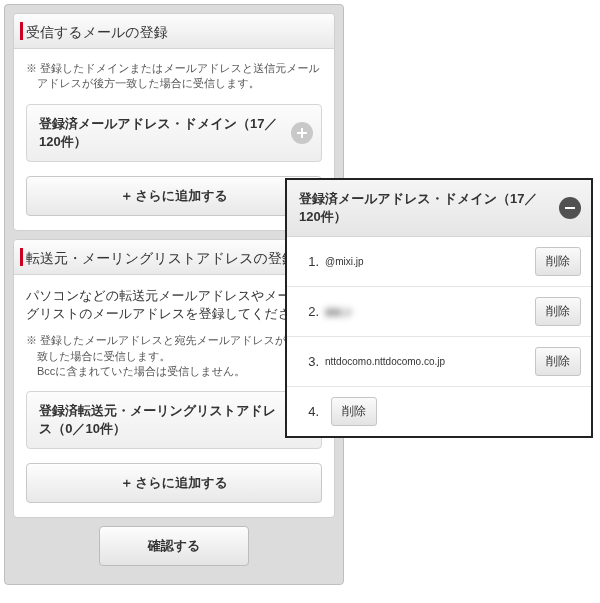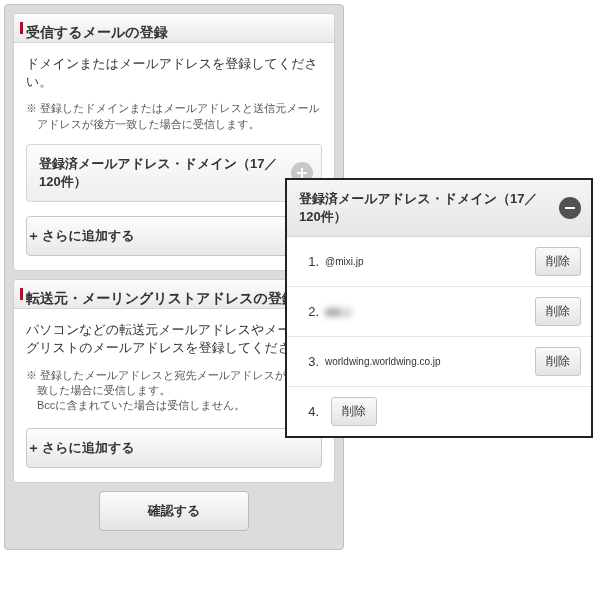--- a/index.html
+++ b/index.html
@@ -25,23 +25,23 @@
   .section {
     background: #fff;
     border: 1px solid #cfcfcf;
     border-radius: 4px;
     margin: 8px;
   }
   .section-header {
     background: linear-gradient(#fdfdfd, #e9e9e9);
     border-bottom: 1px solid #d5d5d5;
     border-radius: 4px 4px 0 0;
-    padding: 10px 10px 0 12px;
-    position: relative;
-    font-weight: bold;
+    padding: 10px 10px 6px 12px;
+    position: relative;
+    font-weight: normal;
     font-size: 14px;
   }
   .section-header::before {
     content: "";
     position: absolute;
     left: 6px;
     top: 8px;
     bottom: 8px;
     width: 3px;
     background: #cc0022;
@@ -67,21 +67,21 @@
     border-radius: 50%;
     background: #c8c8c8;
     display: flex; align-items: center; justify-content: center;
   }
   .domain-row .plus-icon svg { display:block; }
   .add-more-btn {
     margin-top: 14px;
     border: 1px solid #c8c8c8;
     background: linear-gradient(#fdfdfd, #e8e8e8);
     border-radius: 4px;
-    text-align: left;
+    text-align: center;
     padding: 10px 0;
     font-size: 13px;
     font-weight: bold;
     cursor: pointer;
     color: #333;
     box-shadow: 0 1px 0 rgba(255,255,255,.6) inset;
   }
   .add-more-btn .plus-sym { font-weight: bold; margin-right: 2px; }
   .confirm-btn {
     margin: 8px auto 8px;
@@ -152,21 +152,20 @@
 </head>
 <body>
 
 <div class="left-panel">
 
   <div class="section">
     <div class="section-header">
       <span>受信するメールの登録</span>
     </div>
     <div class="section-body">
-      <div class="desc">ドメインまたはメールアドレスを登録してください。</div>
       <div class="note">※ 登録したドメインまたはメールアドレスと送信元メールアドレスが後方一致した場合に受信します。</div>
       <div class="domain-row">
         <span>登録済メールアドレス・ドメイン（17／120件）</span>
         <span class="plus-icon">
           <svg width="12" height="12" viewBox="0 0 12 12">
               <path d="M5 1h2v10H5zM1 5h10v2H1z" fill="#fff"></path>
             </svg>
         </span>
       </div>
       <div class="add-more-btn">
@@ -176,20 +175,28 @@
   </div>
 
   <div class="section">
     <div class="section-header">
       <span>転送元・メーリングリストアドレスの登録</span>
     </div>
     <div class="section-body">
       <div class="desc">パソコンなどの転送元メールアドレスやメーリングリストのメールアドレスを登録してください。</div>
       <div class="note" style="white-space:pre-line;">※ 登録したメールアドレスと宛先メールアドレスが完全一致した場合に受信します。
 Bccに含まれていた場合は受信しません。</div>
+      <div class="domain-row">
+        <span>登録済転送元・メーリングリストアドレス（0／10件）</span>
+        <span class="plus-icon">
+          <svg width="12" height="12" viewBox="0 0 12 12">
+              <path d="M5 1h2v10H5zM1 5h10v2H1z" fill="#fff"></path>
+            </svg>
+        </span>
+      </div>
       <div class="add-more-btn">
         <span class="plus-sym">＋</span><span>さらに追加する</span>
       </div>
     </div>
   </div>
 
   <div class="confirm-wrap">
     <div class="confirm-btn">
       <span>確認する</span>
     </div>
@@ -211,21 +218,21 @@
       <span class="domain-text">@mixi.jp</span>
       <span class="delete-btn">削除</span>
     </div>
     <div class="popup-item">
       <span class="idx">2.</span>
       <span class="domain-text"><span class="blur">▮▮▮.jp</span></span>
       <span class="delete-btn">削除</span>
     </div>
     <div class="popup-item">
       <span class="idx">3.</span>
-      <span class="domain-text">worldwing.worldwing.co.jp</span>
+      <span class="domain-text">nttdocomo.nttdocomo.co.jp</span>
       <span class="delete-btn">削除</span>
     </div>
     <div class="popup-item">
       <span class="idx">4.</span>
       <span class="delete-btn">削除</span>
     </div>
   </div>
 </div>
 
 </body></html>

